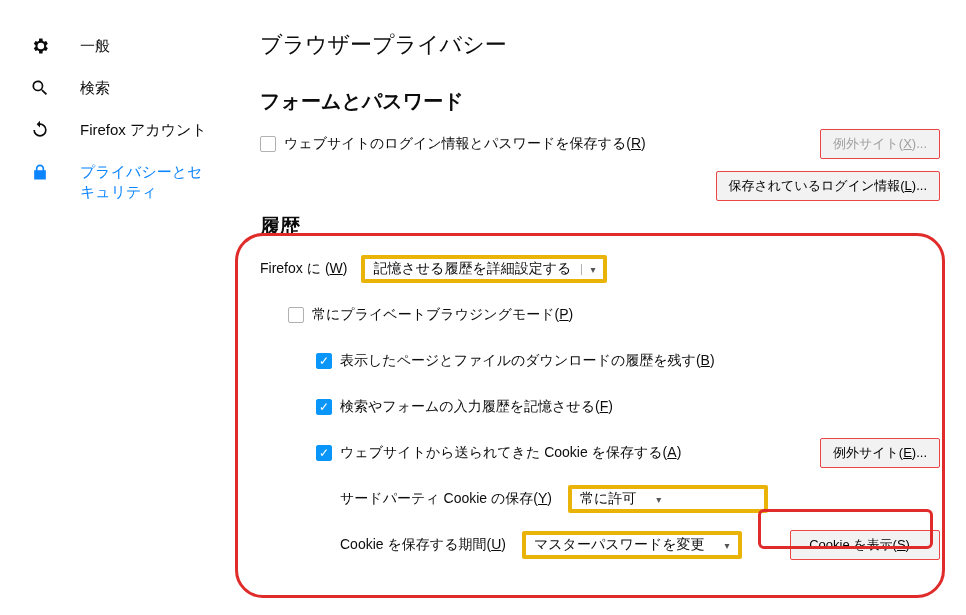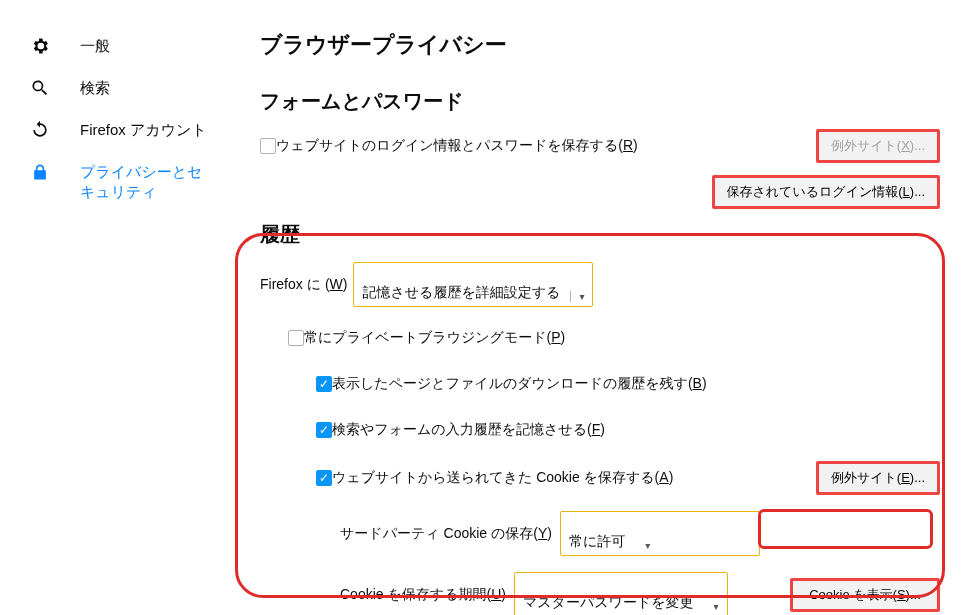--- a/index.html
+++ b/index.html
@@ -43,38 +43,39 @@
   .sidebar-item .multiline { max-width: 130px; }
 
   .main {
     position: absolute;
     left: 260px;
     top: 30px;
     width: 680px;
   }
   .page-title {
     font-size: 22px;
-    font-weight: 700;
+    font-weight: 400;
     margin-bottom: 28px;
   }
   .section-title {
     font-size: 20px;
     font-weight: 700;
     margin-bottom: 14px;
   }
   .row {
     display: flex;
     align-items: center;
     justify-content: space-between;
     margin-bottom: 12px;
     min-height: 30px;
   }
   .row-left {
     display: flex;
     align-items: center;
+    gap: 8px;
   }
   .row-right {
     display: flex;
     align-items: center;
     gap: 8px;
     margin-left: auto;
   }
   .checkbox {
     width: 16px;
     height: 16px;
@@ -90,41 +91,41 @@
     border-color: #0996f8;
     background: #0996f8;
   }
   .checkbox.checked::after {
     content: "✓";
     color: #fff;
     font-size: 12px;
     line-height: 1;
   }
   .btn {
-    border: 3px solid #ef4444;
+    border: 1px solid #ef4444;
     background: #f2f2f2;
     padding: 5px 12px;
     font-size: 13px;
     border-radius: 2px;
     cursor: pointer;
     white-space: nowrap;
     min-width: 110px;
     text-align: center;
   }
   .btn.disabled { color: #a0a0a0; cursor: default; }
   .u { text-decoration: underline; }
   .select {
-    border: 1px solid #eab308;
+    border: 4px solid #eab308;
     background: #fff;
     padding: 4px 8px;
     font-size: 14px;
     border-radius: 2px;
     display: inline-flex;
-    align-items: flex-end;
-    height: 45px;
+    align-items: center;
+    height: 28px;
     position: relative;
   }
   .select .caret {
     border-left: 1px solid #b1b1b3;
     padding-left: 8px;
     margin-left: 10px;
     font-size: 10px;
     color: #555;
   }
   .select.plain .caret {

